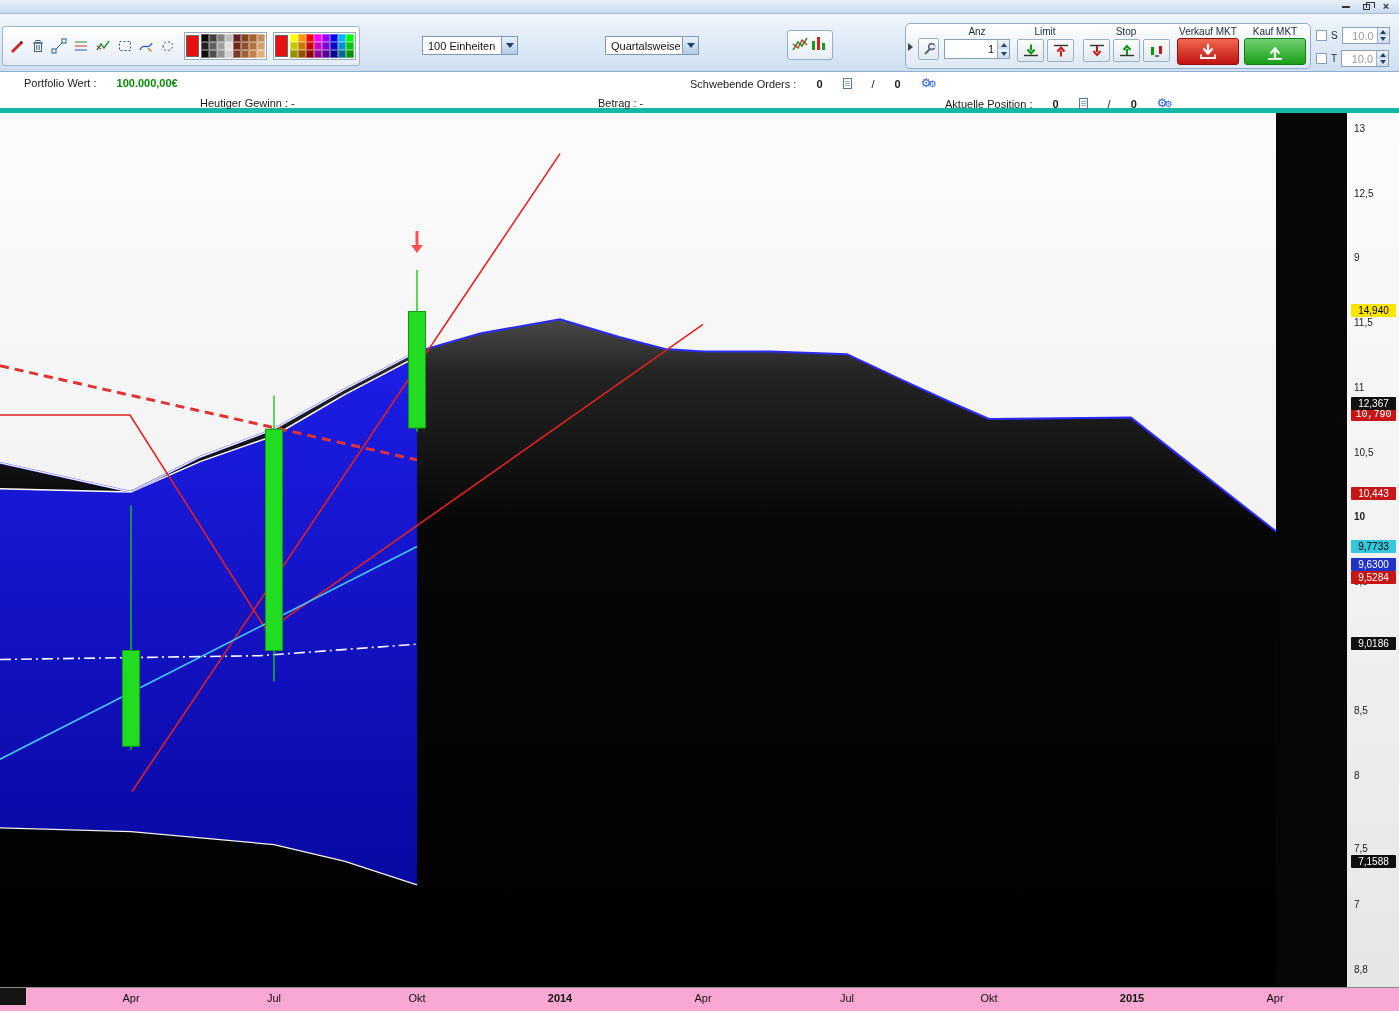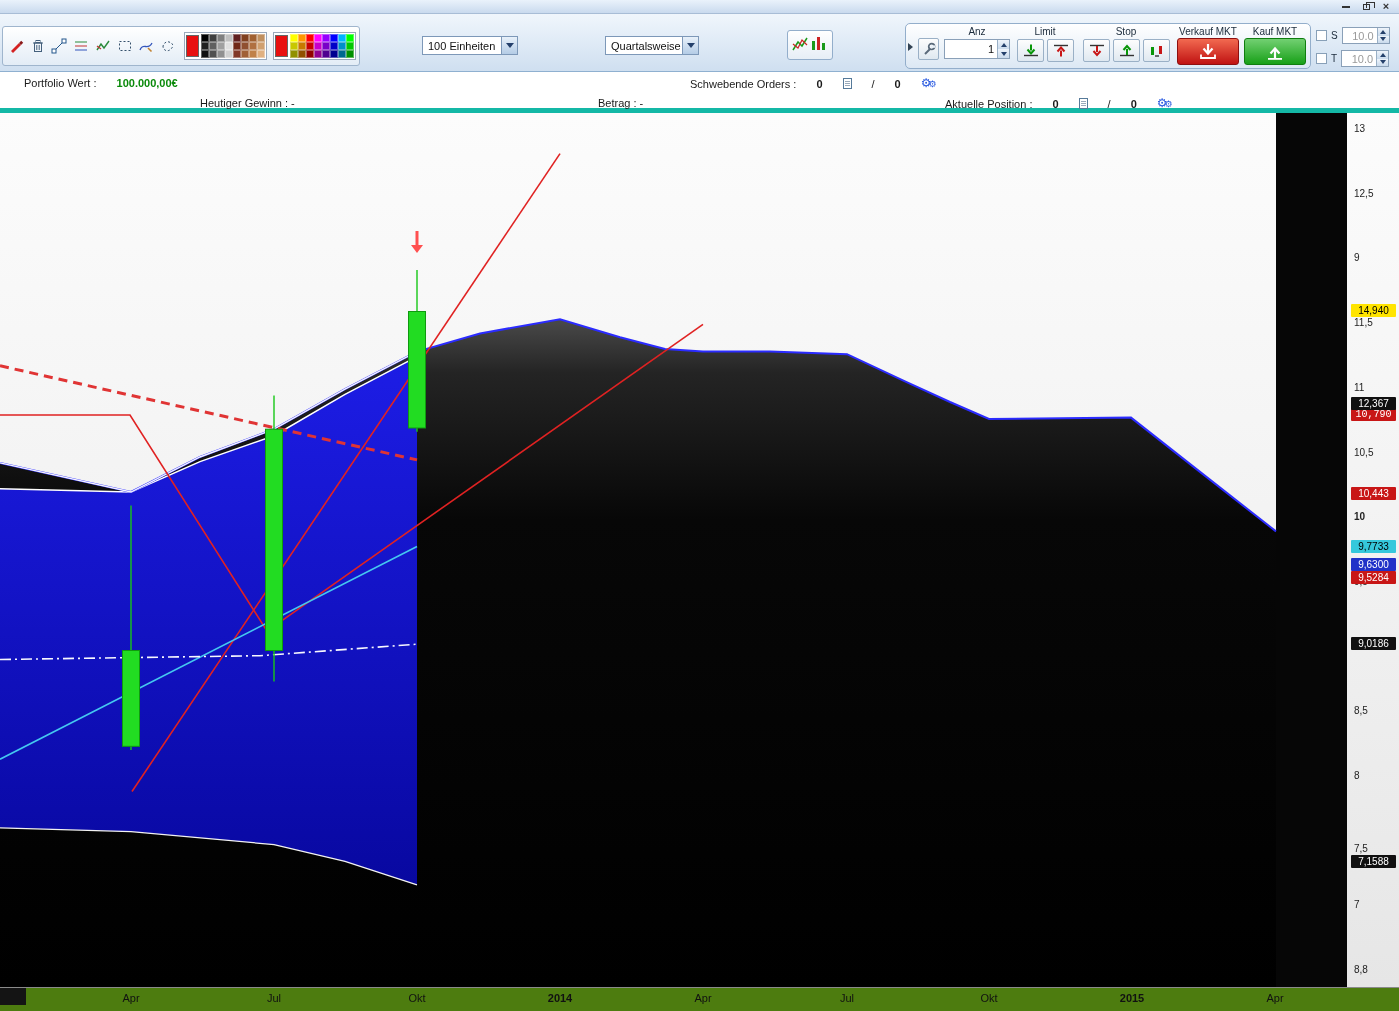--- a/index.html
+++ b/index.html
@@ -93,21 +93,21 @@
   .chart { position:relative; width:1399px; height:874px; overflow:hidden;
     background:linear-gradient(180deg,#fcfcfc 0%,#f3f3f3 45%,#e6e6e6 100%); }
   .chart svg { position:absolute; left:0; top:0; }
   .layer { position:absolute; left:0; top:0; width:100%; height:100%; pointer-events:none; }
   .ytick { position:absolute; left:1354px; font-size:10px; color:#222; }
   .ytick.bold { font-weight:bold; }
   .chip { position:absolute; left:1351px; width:45px; height:13px; font-size:10px;
     display:flex; align-items:center; justify-content:center; border-radius:1px; }
 
   
-  .xaxis { position:relative; height:24px; background:#4d7c0f; border-top:1px solid #8a8a8a; }
+  .xaxis { position:relative; height:24px; background:#f9a8d4; border-top:1px solid #8a8a8a; }
   .xlabel { position:absolute; top:4px; font-size:11px; color:#111; transform:translateX(-50%); white-space:nowrap; }
   .xlabel.bold { font-weight:bold; }
   .scroll-notch { position:absolute; left:0; top:0; width:26px; height:17px; background:#141414; }
 </style>
 </head>
 <body>
 
 <div class="app">
 
   <div class="titlebar">

